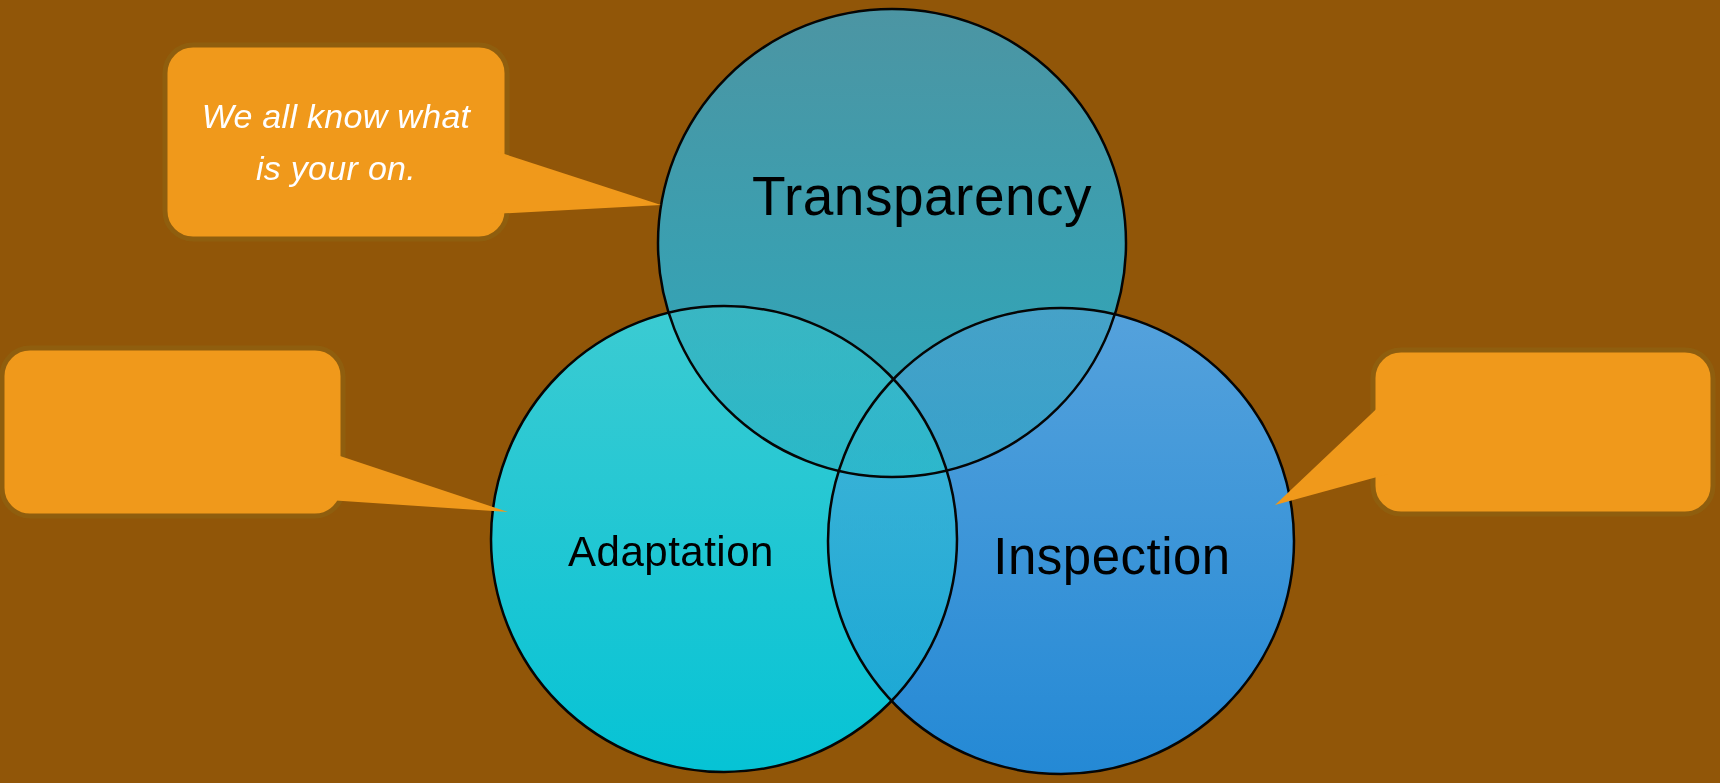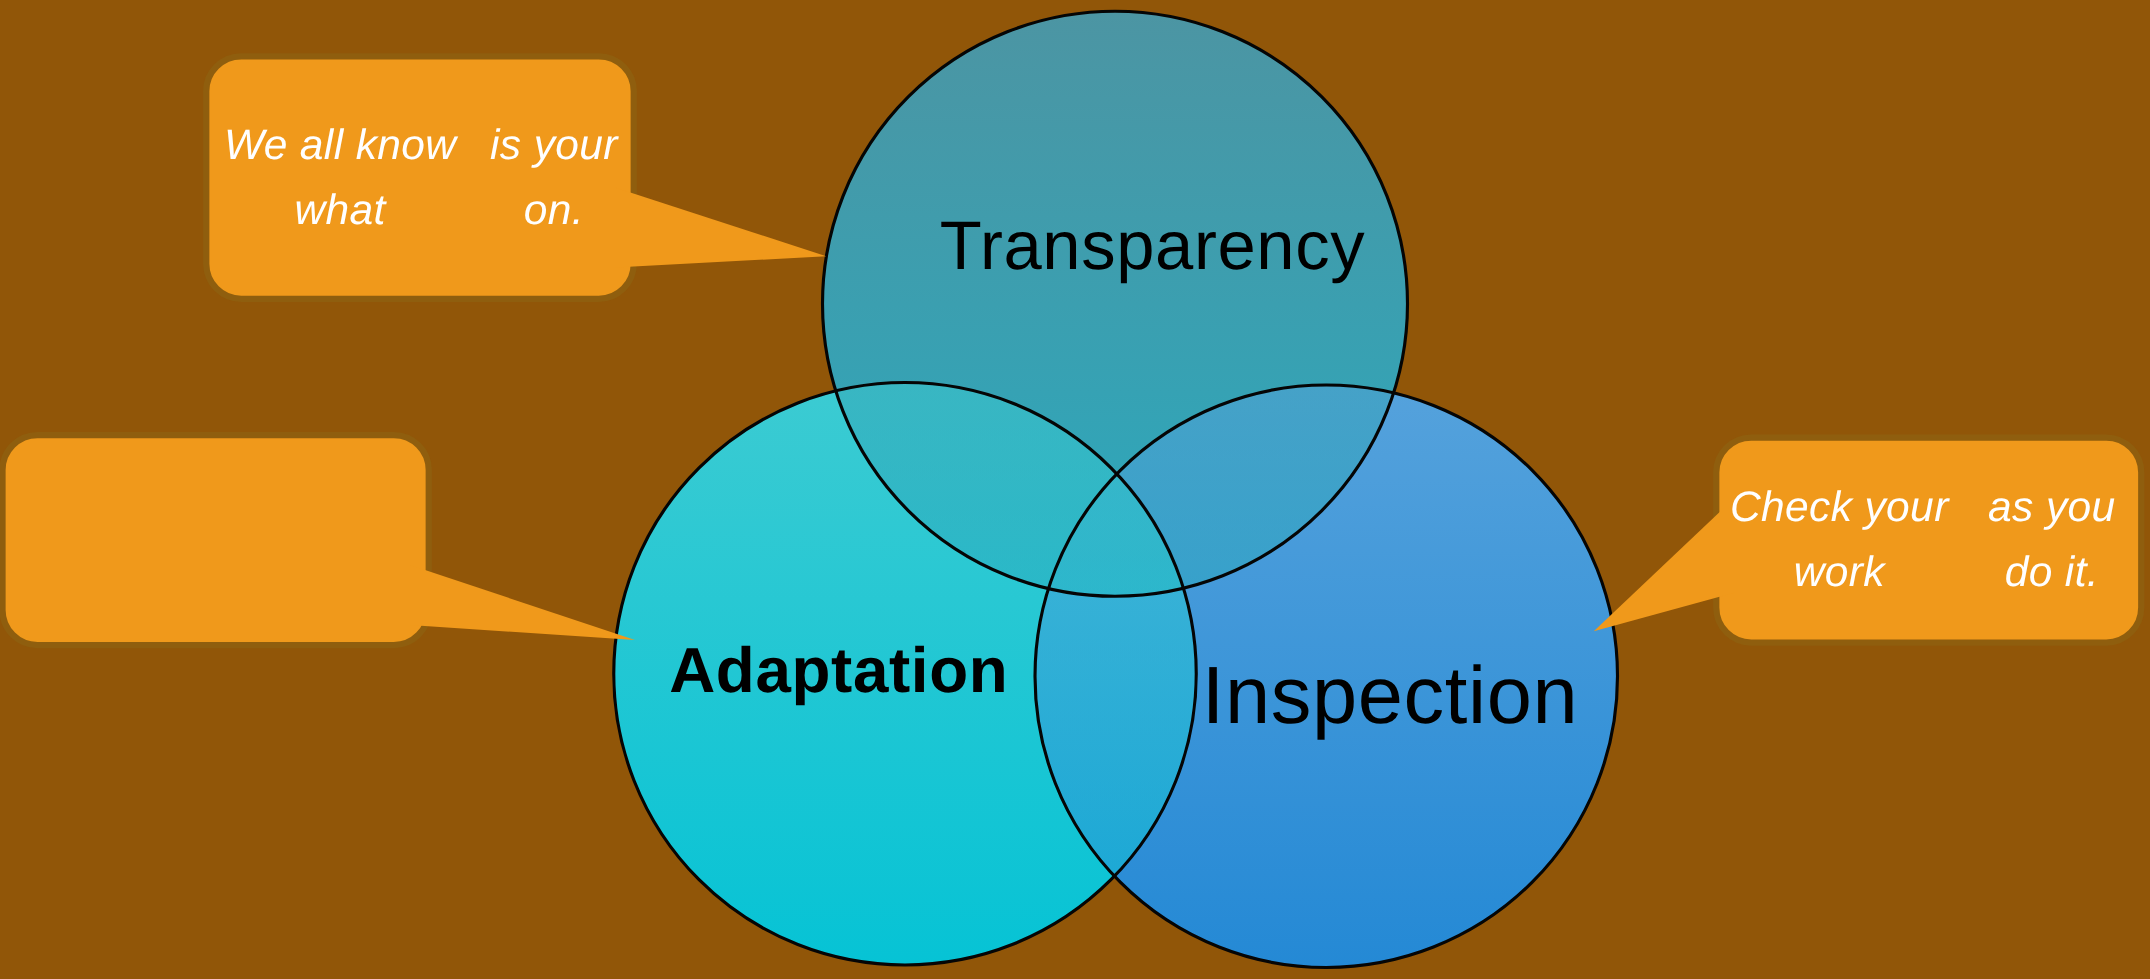--- a/index.html
+++ b/index.html
@@ -25,26 +25,26 @@
   }
   .circle-label {
     position: absolute;
     transform: translate(-50%, -50%);
     color: #000000;
     white-space: nowrap;
     font-weight: 400;
     letter-spacing: 0.5px;
   }
   .label-transparency { left: 890px; top: 196px;  font-size: 55px; margin-left: 32px; }
-  .label-adaptation   { left: 671px; top: 536px;  font-size: 51px; font-weight: bold; }
-  .label-inspection   { left: 1112px; top: 556px; font-size: 65px; }
+  .label-adaptation   { left: 671px; top: 552px;  font-size: 42px; }
+  .label-inspection   { left: 1112px; top: 556px; font-size: 51px; }
   .callout-text {
     position: absolute;
     display: flex;
-    flex-direction: row;
+    flex-direction: column;
     align-items: center;
     justify-content: center;
     text-align: center;
     color: #FFFFFF;
     font-style: italic;
     font-size: 34px;
     line-height: 52px;
     letter-spacing: 0.3px;
   }
   .callout-text-1 { left: 165px;  top: 45px;  width: 342px; height: 194px; }
@@ -109,18 +109,14 @@
   </svg>
 
   <div class="circle-label label-transparency">Transparency</div>
   <div class="circle-label label-adaptation">Adaptation</div>
   <div class="circle-label label-inspection">Inspection</div>
 
   <div class="callout-text callout-text-1">
     <span class="callout-line">We all know what</span>
     <span class="callout-line">is your on.</span>
   </div>
-  <div class="callout-text callout-text-3">
-    <span class="callout-line">Check your work</span>
-    <span class="callout-line">as you do it.</span>
-  </div>
 
 </div>
 
 </body></html>

